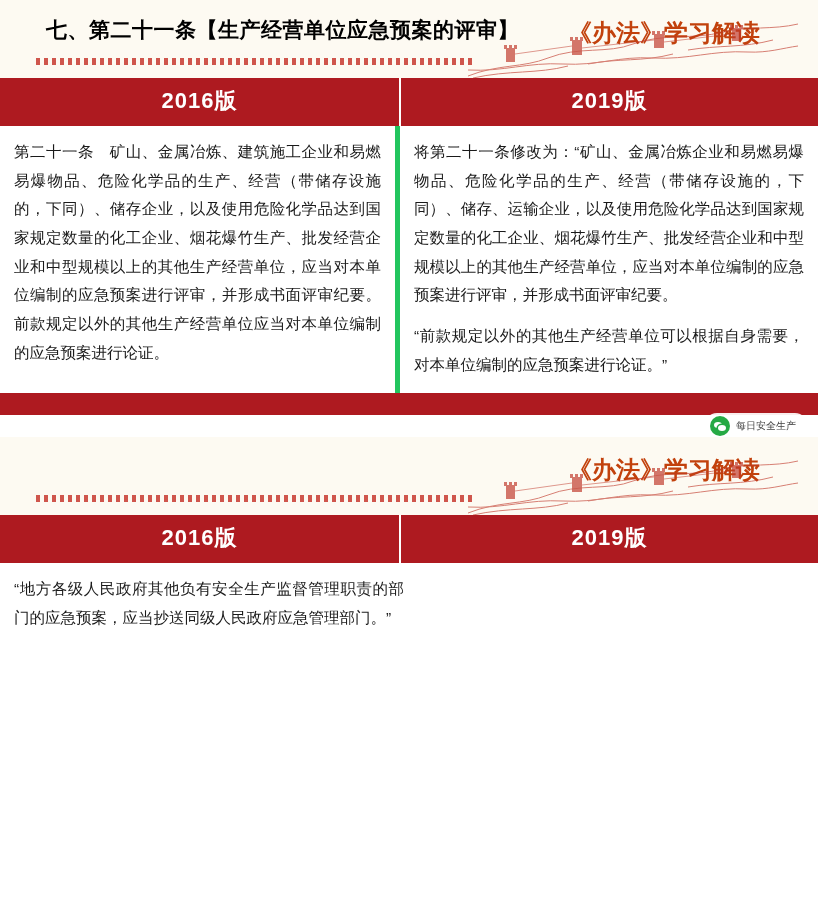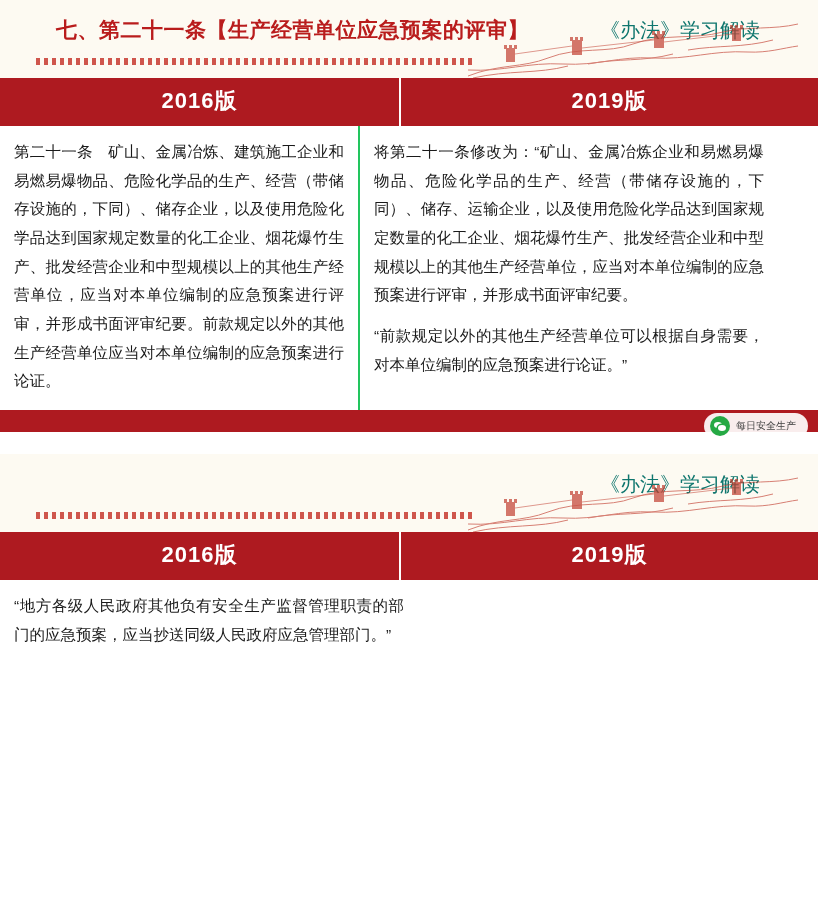--- a/index.html
+++ b/index.html
@@ -32,35 +32,36 @@
     position: relative;
     height: 78px;
     background: #fdfaf2;
   }
   .head-inner {
     position: relative;
     height: 78px;
   }
   .head-title {
     position: absolute;
-    left: 56px;
+    left: 46px;
     top: 16px;
     font-size: 21px;
     font-weight: bold;
-    color: #b91c1c;
+    color: #000000;
     letter-spacing: 0.5px;
     white-space: nowrap;
   }
   .head-sub {
     position: absolute;
     right: 58px;
     top: 17px;
-    font-size: 20px;
-    color: #0f766e;
+    font-size: 24px;
+    color: #c2410c;
     white-space: nowrap;
+    font-weight: bold;
   }
   .rule {
     position: absolute;
     left: 36px;
     top: 58px;
     width: 440px;
     height: 7px;
     background: repeating-linear-gradient(90deg,
        #c7392f 0px, #c7392f 4px,
        transparent 4px, transparent 8px);
@@ -110,21 +111,21 @@
     background: #ffffff;
   }
   .cell {
     padding: 12px 14px 14px 14px;
     font-size: 15.5px;
     line-height: 1.85;
     color: #1a1a1a;
     box-sizing: border-box;
     text-align: justify;
   }
-  .cell-l { width: 360px; border-right: 2px solid #22c55e; font-family: Liberation Serif, serif; }
+  .cell-l { width: 400px; border-right: 5px solid #22c55e; font-family: Liberation Serif, serif; }
   .cell-r { width: 418px; }
   .cell p { margin: 0 0 12px 0; }
   .cell p:last-child { margin-bottom: 0; }
 
   
   .footbar {
     width: 818px;
     height: 22px;
     background: #ae1a20;
   }

